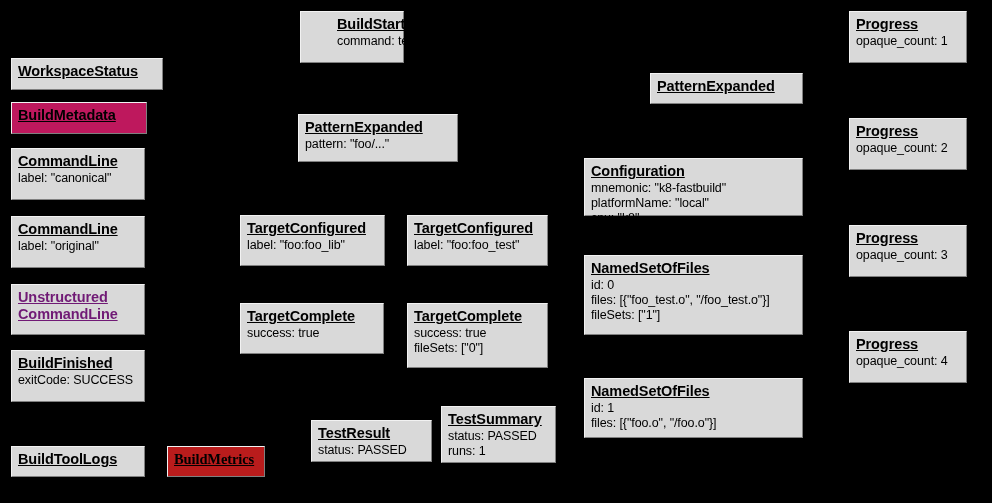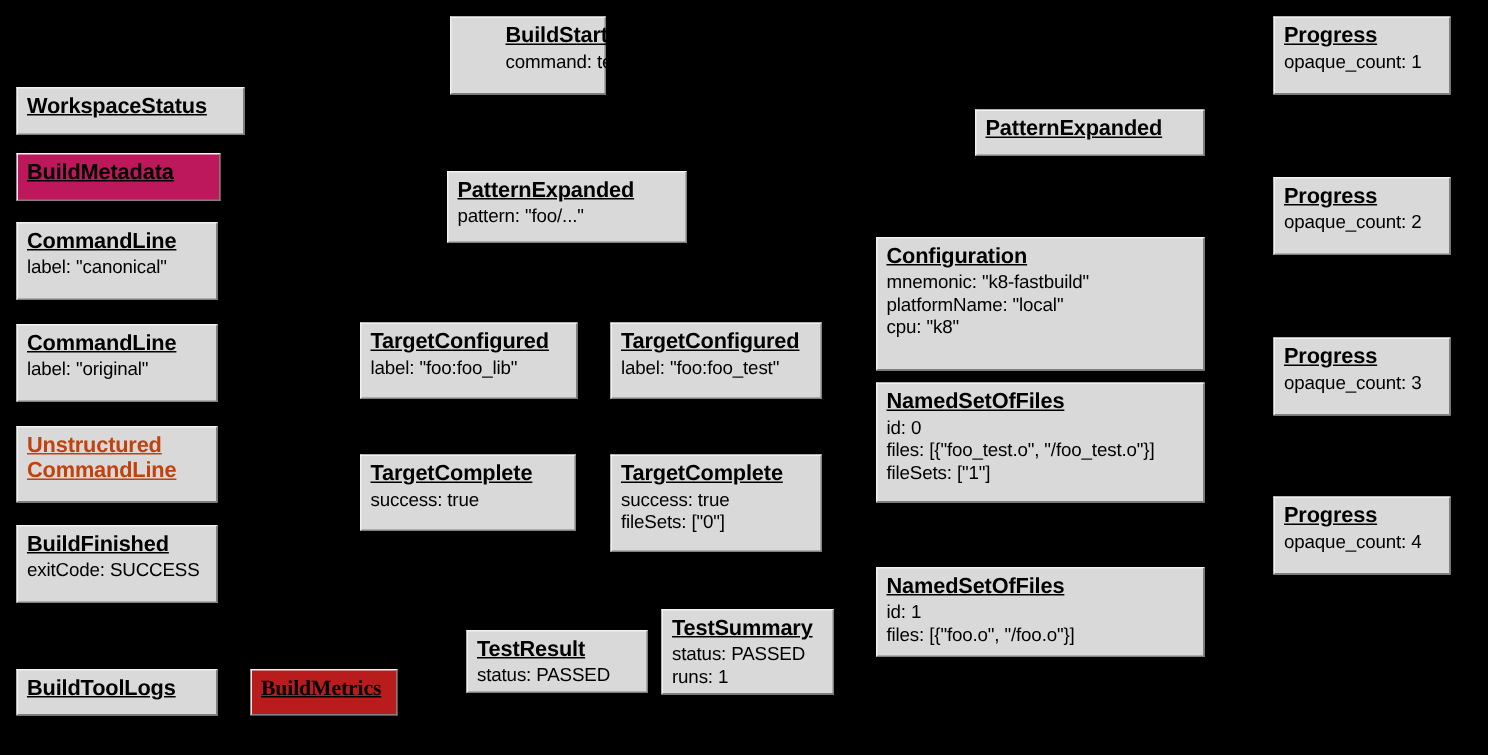--- a/index.html
+++ b/index.html
@@ -60,21 +60,21 @@
       <div class="node-fields">
         <div class="node-field">label: "canonical"</div>
       </div>
     </div>
     <div class="node" style="left: 11px; top: 216px; width: 134px; height: 52px; background: rgb(217, 217, 217); border-color: rgb(242, 242, 242) rgb(128, 128, 128) rgb(128, 128, 128) rgb(242, 242, 242); color: rgb(0, 0, 0);">
       <div class="node-title">CommandLine</div>
       <div class="node-fields">
         <div class="node-field">label: "original"</div>
       </div>
     </div>
-    <div class="node" style="left: 11px; top: 284px; width: 134px; height: 51px; background: rgb(217, 217, 217); border-color: rgb(242, 242, 242) rgb(128, 128, 128) rgb(128, 128, 128) rgb(242, 242, 242); color: #c2410c;">
+    <div class="node" style="left: 11px; top: 284px; width: 134px; height: 51px; background: rgb(217, 217, 217); border-color: rgb(242, 242, 242) rgb(128, 128, 128) rgb(128, 128, 128) rgb(242, 242, 242); color: #701a75;">
       <div class="node-title">Unstructured
 CommandLine</div>
     </div>
     <div class="node" style="left: 11px; top: 350px; width: 134px; height: 52px; background: rgb(217, 217, 217); border-color: rgb(242, 242, 242) rgb(128, 128, 128) rgb(128, 128, 128) rgb(242, 242, 242); color: rgb(0, 0, 0);">
       <div class="node-title">BuildFinished</div>
       <div class="node-fields">
         <div class="node-field">exitCode: SUCCESS</div>
       </div>
     </div>
     <div class="node" style="left: 11px; top: 446px; width: 134px; height: 31px; background: rgb(217, 217, 217); border-color: rgb(242, 242, 242) rgb(128, 128, 128) rgb(128, 128, 128) rgb(242, 242, 242); color: rgb(0, 0, 0);">
@@ -129,21 +129,21 @@
     <div class="node" style="left: 441px; top: 406px; width: 115px; height: 57px; background: rgb(217, 217, 217); border-color: rgb(242, 242, 242) rgb(128, 128, 128) rgb(128, 128, 128) rgb(242, 242, 242); color: rgb(0, 0, 0);">
       <div class="node-title">TestSummary</div>
       <div class="node-fields">
         <div class="node-field">status: PASSED</div>
         <div class="node-field">runs: 1</div>
       </div>
     </div>
     <div class="node" style="left: 650px; top: 73px; width: 153px; height: 31px; background: rgb(217, 217, 217); border-color: rgb(242, 242, 242) rgb(128, 128, 128) rgb(128, 128, 128) rgb(242, 242, 242); color: rgb(0, 0, 0);">
       <div class="node-title">PatternExpanded</div>
     </div>
-    <div class="node" style="left: 584px; top: 158px; width: 219px; height: 89px; background: rgb(217, 217, 217); border-color: rgb(242, 242, 242) rgb(128, 128, 128) rgb(128, 128, 128) rgb(242, 242, 242); color: rgb(0, 0, 0);">
+    <div class="node" style="left: 584px; top: 158px; width: 219px; height: 58px; background: rgb(217, 217, 217); border-color: rgb(242, 242, 242) rgb(128, 128, 128) rgb(128, 128, 128) rgb(242, 242, 242); color: rgb(0, 0, 0);">
       <div class="node-title">Configuration</div>
       <div class="node-fields">
         <div class="node-field">mnemonic: "k8-fastbuild"</div>
         <div class="node-field">platformName: "local"</div>
         <div class="node-field">cpu: "k8"</div>
       </div>
     </div>
     <div class="node" style="left: 584px; top: 255px; width: 219px; height: 80px; background: rgb(217, 217, 217); border-color: rgb(242, 242, 242) rgb(128, 128, 128) rgb(128, 128, 128) rgb(242, 242, 242); color: rgb(0, 0, 0);">
       <div class="node-title">NamedSetOfFiles</div>
       <div class="node-fields">

